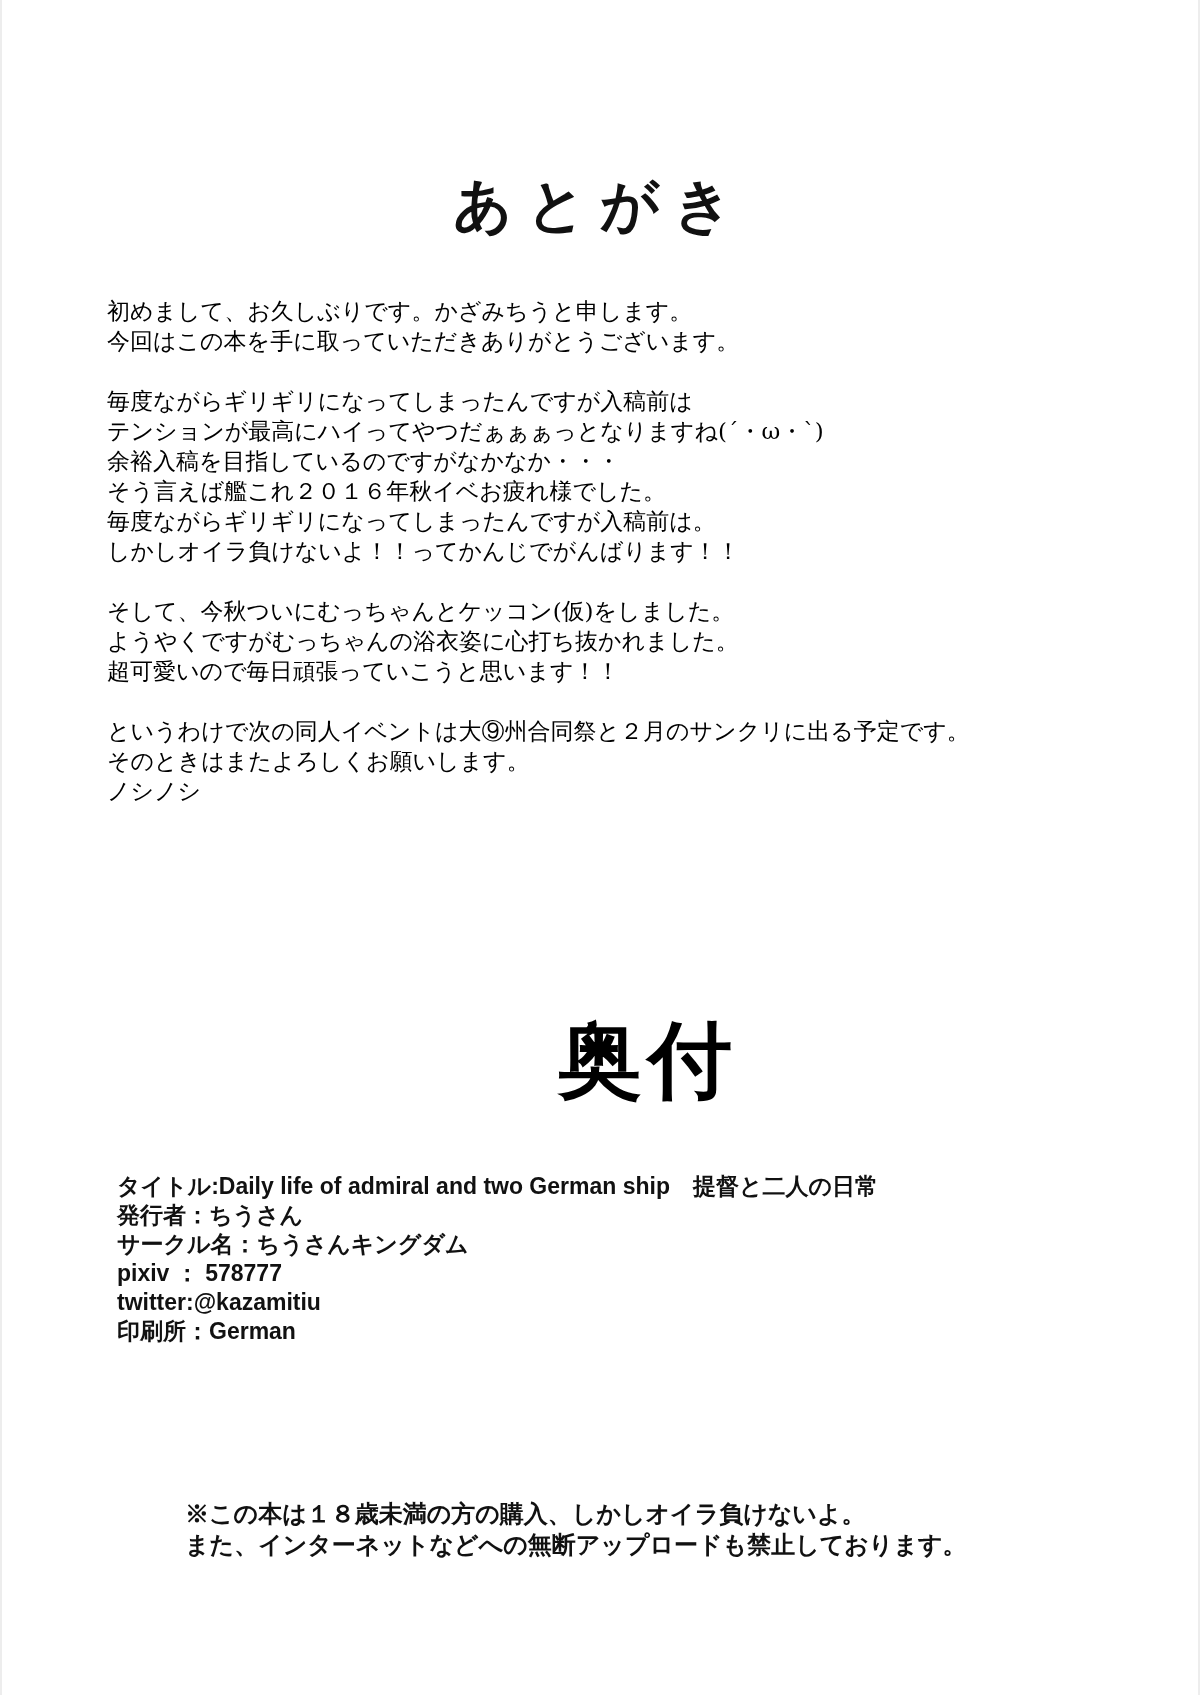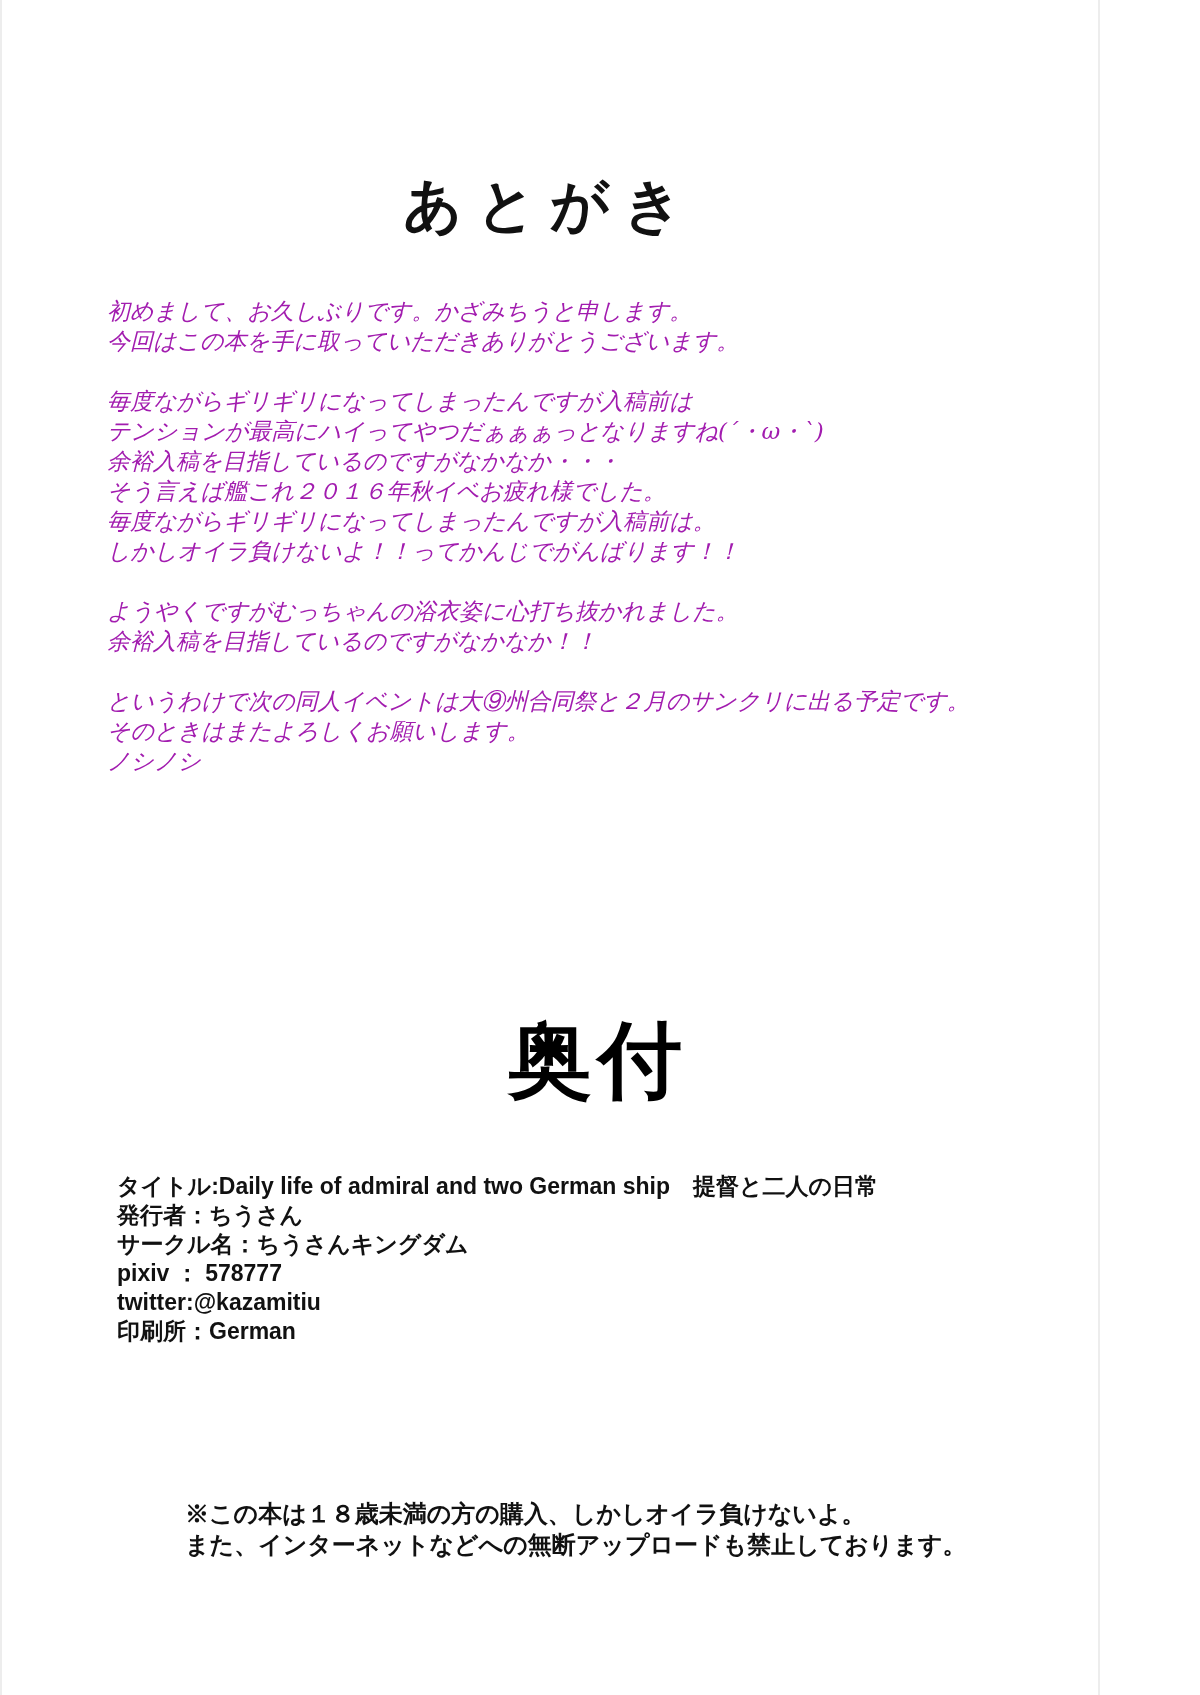--- a/index.html
+++ b/index.html
@@ -1,18 +1,18 @@
 <!DOCTYPE html>
 <html><head>
 <meta charset="utf-8">
 <style>
   html, body { margin: 0; padding: 0; background: #ffffff; }
   .page {
     position: relative;
-    width: 1100px;
+    width: 1200px;
     height: 1695px;
     background: #ffffff;
     color: #1a1a1a;
     overflow: hidden;
     border-left: 2px solid #ededed;
     border-right: 2px solid #ededed;
     box-sizing: border-box;
   }
   .afterword-title {
     position: absolute;
@@ -27,22 +27,21 @@
     color: #111;
   }
   .afterword-body {
     position: absolute;
     top: 296px;
     left: 105px;
     width: 1000px;
     font-family: "DejaVu Serif", "Liberation Serif", serif;
     font-size: 23px;
     line-height: 30px;
-    color: #a21caf;
-    font-style: italic;
+    color: #000000;
   }
   .afterword-body .para { margin: 0 0 30px 0; }
   .afterword-body .line { white-space: nowrap; }
   .colophon-title {
     position: absolute;
     top: 948px;
     left: 0;
     width: 100%;
     text-align: center;
     font-family: "DejaVu Sans", "Liberation Sans", sans-serif;
@@ -91,22 +90,23 @@
     </div>
     <div class="para">
       <div class="line">毎度ながらギリギリになってしまったんですが入稿前は</div>
       <div class="line">テンションが最高にハイってやつだぁぁぁっとなりますね(´・ω・`)</div>
       <div class="line">余裕入稿を目指しているのですがなかなか・・・</div>
       <div class="line">そう言えば艦これ２０１６年秋イベお疲れ様でした。</div>
       <div class="line">毎度ながらギリギリになってしまったんですが入稿前は。</div>
       <div class="line">しかしオイラ負けないよ！！ってかんじでがんばります！！</div>
     </div>
     <div class="para">
+      <div class="line">そして、今秋ついにむっちゃんとケッコン(仮)をしました。</div>
       <div class="line">ようやくですがむっちゃんの浴衣姿に心打ち抜かれました。</div>
-      <div class="line">余裕入稿を目指しているのですがなかなか！！</div>
+      <div class="line">超可愛いので毎日頑張っていこうと思います！！</div>
     </div>
     <div class="para">
       <div class="line">というわけで次の同人イベントは大⑨州合同祭と２月のサンクリに出る予定です。</div>
       <div class="line">そのときはまたよろしくお願いします。</div>
       <div class="line">ノシノシ</div>
     </div>
   </div>
 
   <h1 class="colophon-title">奥付</h1>
 

